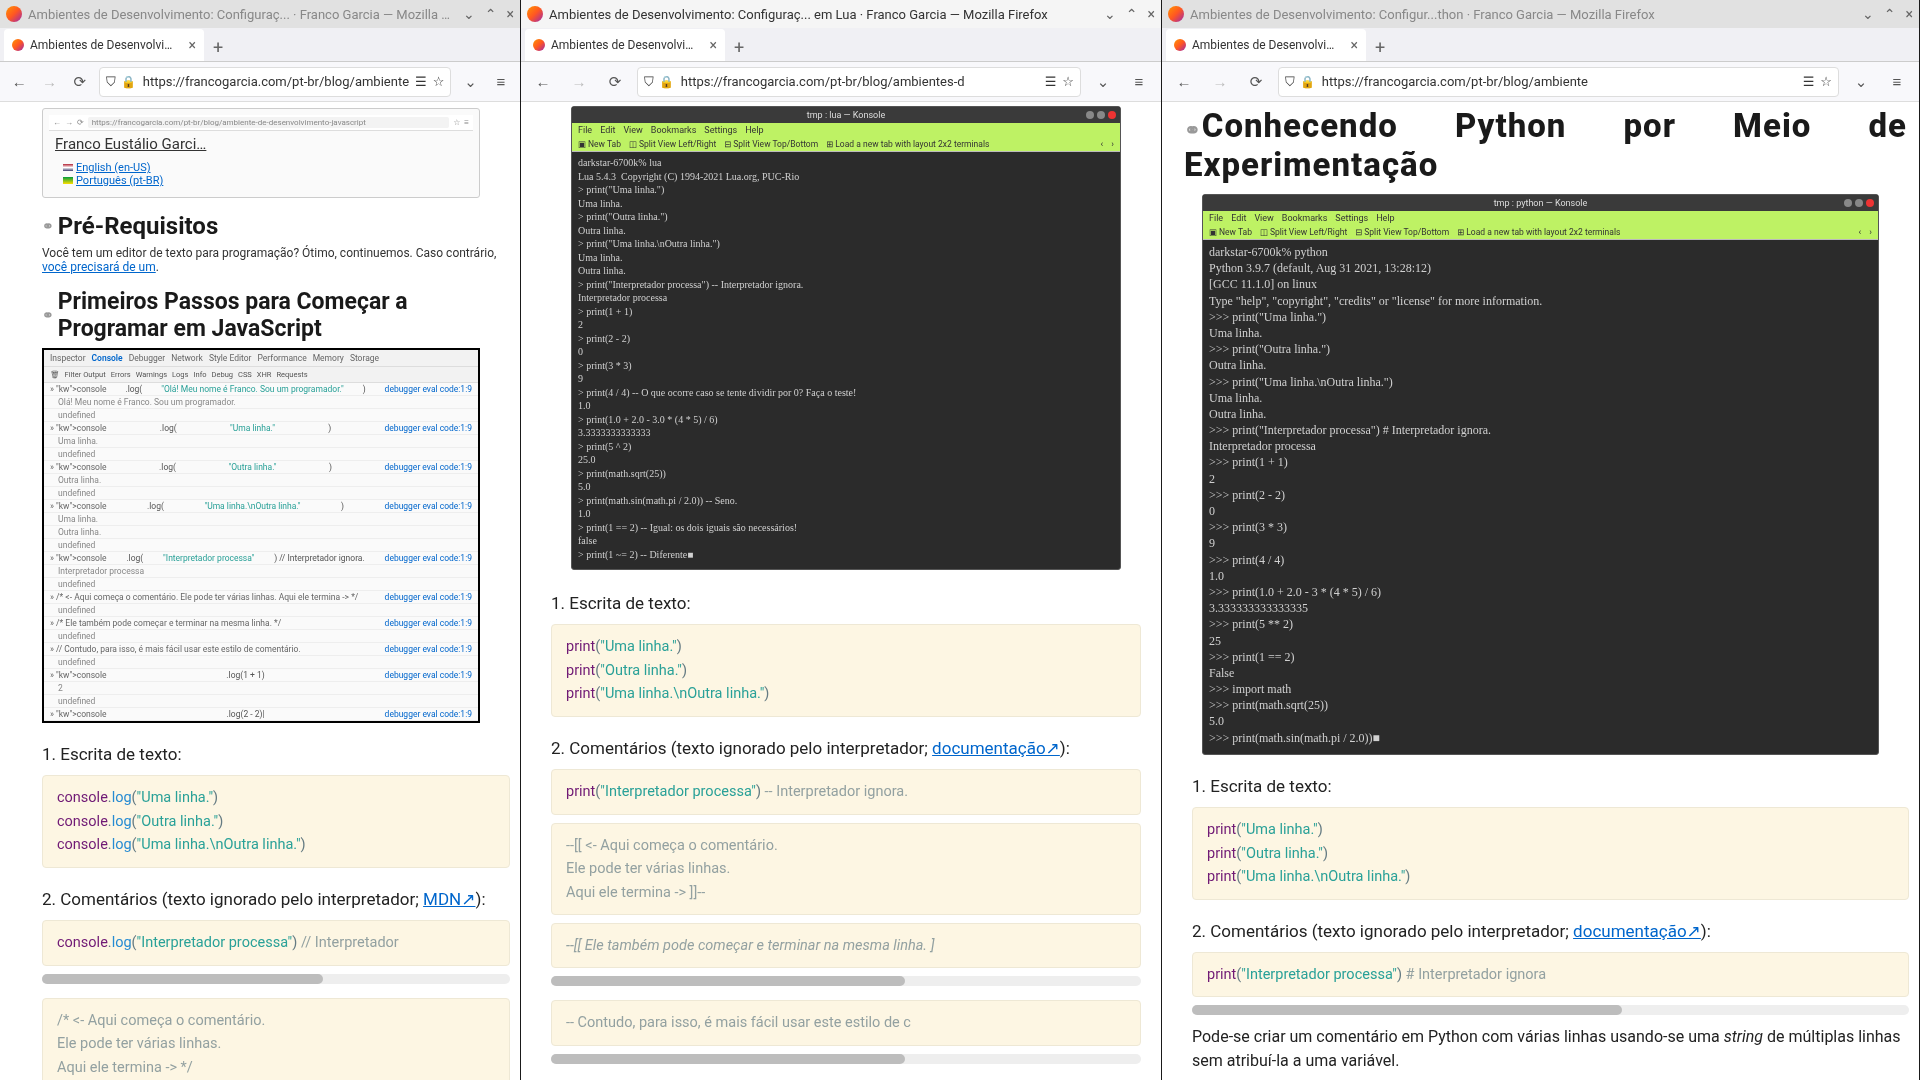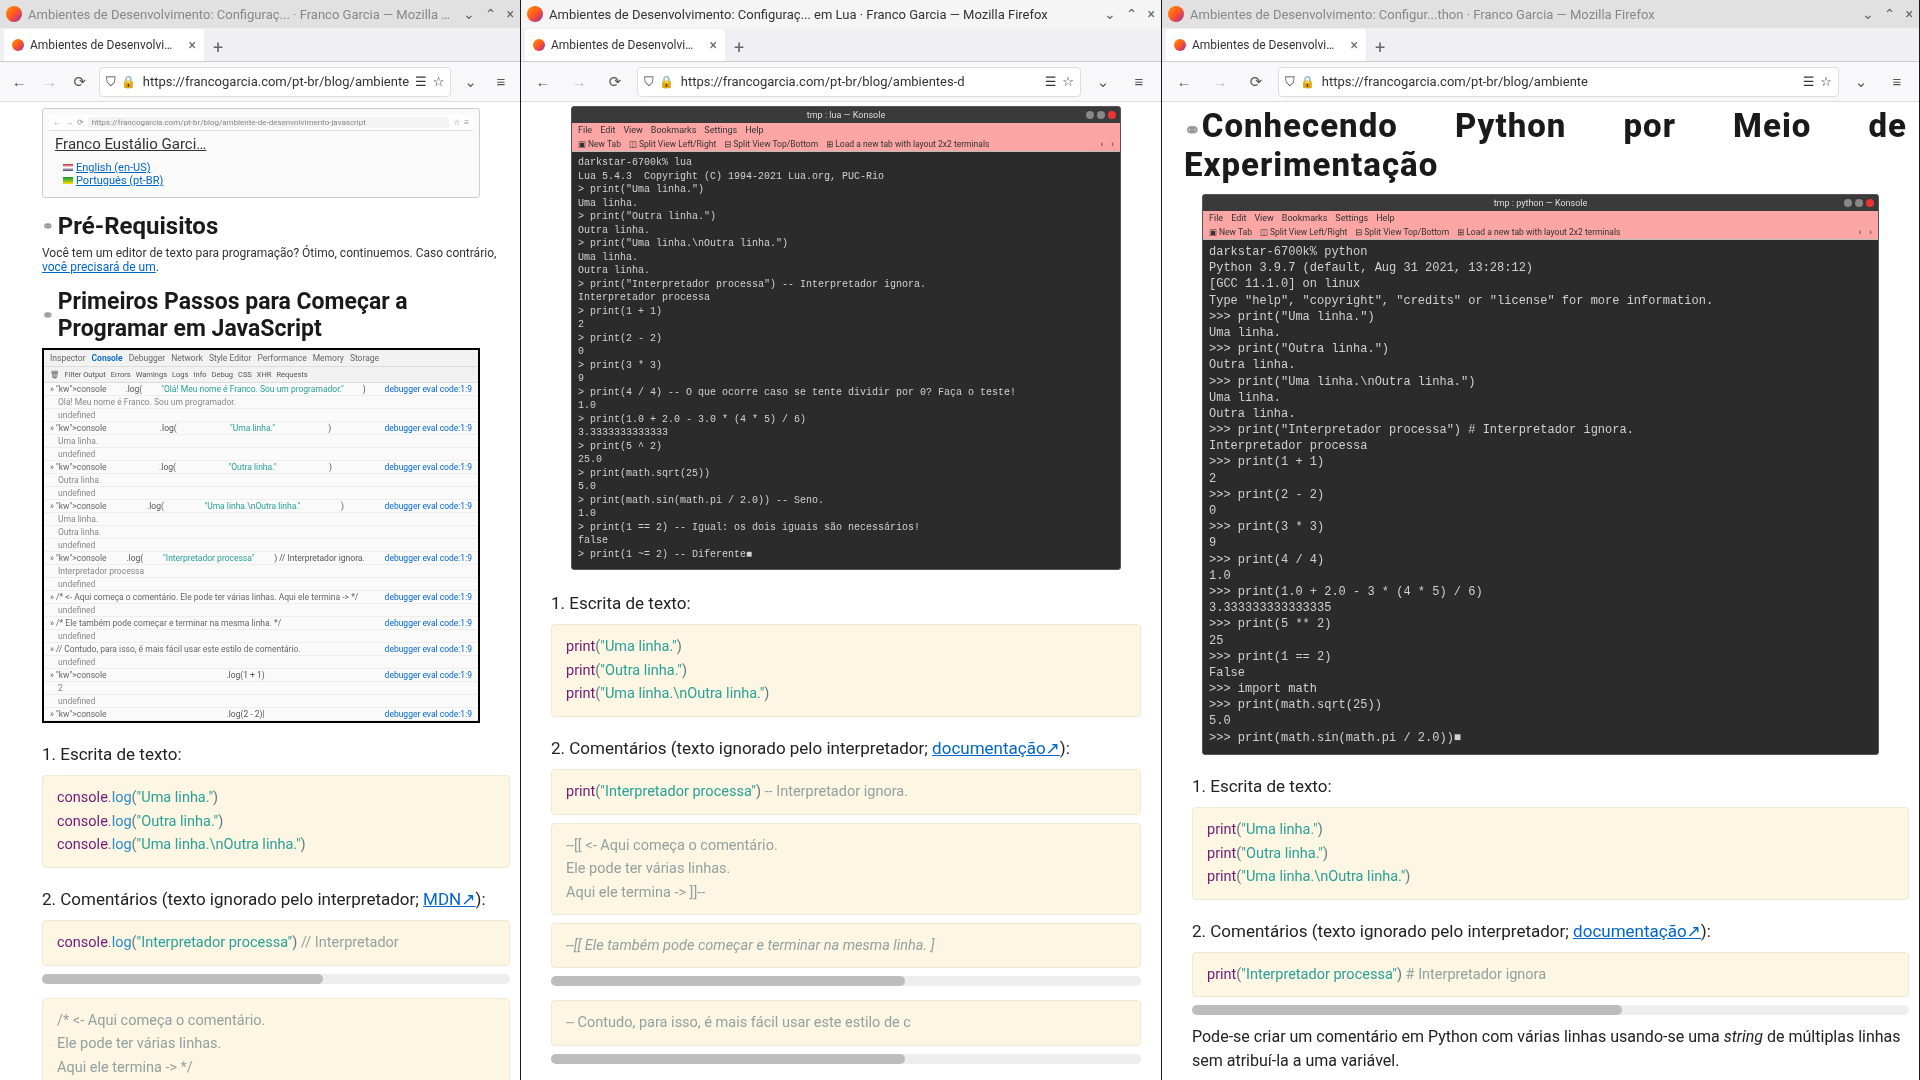--- a/index.html
+++ b/index.html
@@ -48,25 +48,25 @@
 .ol-list a { color:#0066cc; }
 .code-block { background:#fdf6e3; border:1px solid #eee8d5; border-radius:4px; padding:10px 14px; font-family:Menlo,Consolas,monospace; font-size:14.5px; line-height:1.55; white-space:pre; overflow-x:auto; margin:8px 0 8px 0; color:#657b83; }
 .code-block.scroll::-webkit-scrollbar { height:10px; }
 .fn { color:#701a75; } .dot { color:#657b83; } .method { color:#268bd2; }
 .paren { color:#657b83; } .str { color:#2aa198; } .cmt { color:#93a1a1; }
 .h1-right { font-size:33px; font-weight:800; color:#1a1a1a; text-align:justify; margin:4px 2px 10px 2px; letter-spacing:1px; }
 .konsole { background:#2b2b2b; border:1px solid #555; border-radius:3px; display:flex; flex-direction:column; font-size:9px; color:#ddd; }
 .kon-title { height:16px; background:#3a3a3a; display:flex; align-items:center; justify-content:center; font-size:9px; position:relative; }
 .kon-title .dots { position:absolute; right:4px; display:flex; gap:3px; }
 .kon-title .dots span { width:8px; height:8px; border-radius:50%; }
-.kon-menubar,.kon-tabbar { background:#fca5a5; color:#333; display:flex; gap:8px; padding:2px 6px; font-size:9px; }
+.kon-menubar,.kon-tabbar { background:#bef264; color:#333; display:flex; gap:8px; padding:2px 6px; font-size:9px; }
 .kon-tabbar { border-bottom:1px solid #bbb; align-items:center; }
 .kon-tabbar .tbtn { display:flex; align-items:center; gap:2px; font-size:8.5px; }
 .kon-tabbar .spacer { flex:1; }
-.kon-body { padding:4px 10px 8px 6px; font-family:Liberation Mono, monospace; font-size:10px; line-height:1.35; white-space:pre; color:#d0d0d0; overflow:hidden; }
+.kon-body { padding:4px 10px 8px 6px; font-family:Liberation Serif, serif; font-size:10px; line-height:1.35; white-space:pre; color:#d0d0d0; overflow:hidden; }
 .right .kon-body,.center .kon-body { min-height:280px; }
 .para { font-size:16px; color:#222; margin:10px 0; line-height:1.5; }
 .para em { font-style:italic; }
 .scroll-hint { height:10px; background:#eee; border-radius:5px; margin-top:2px; position:relative; }
 .scroll-hint:after { content:''; position:absolute; left:0; top:0; height:100%; width:60%; background:#bdbdbd; border-radius:5px; }
 .mini-nav { display:flex; gap:4px; align-items:center; padding:2px 4px; border-bottom:1px solid #ddd; background:#fff; font-size:8px; color:#888; }
 .mini-url { flex:1; background:#f3f3f3; border-radius:2px; padding:1px 4px; font-size:8px; }
 .flag { width:10px; height:7px; display:inline-block; }
 </style>
 </head>

